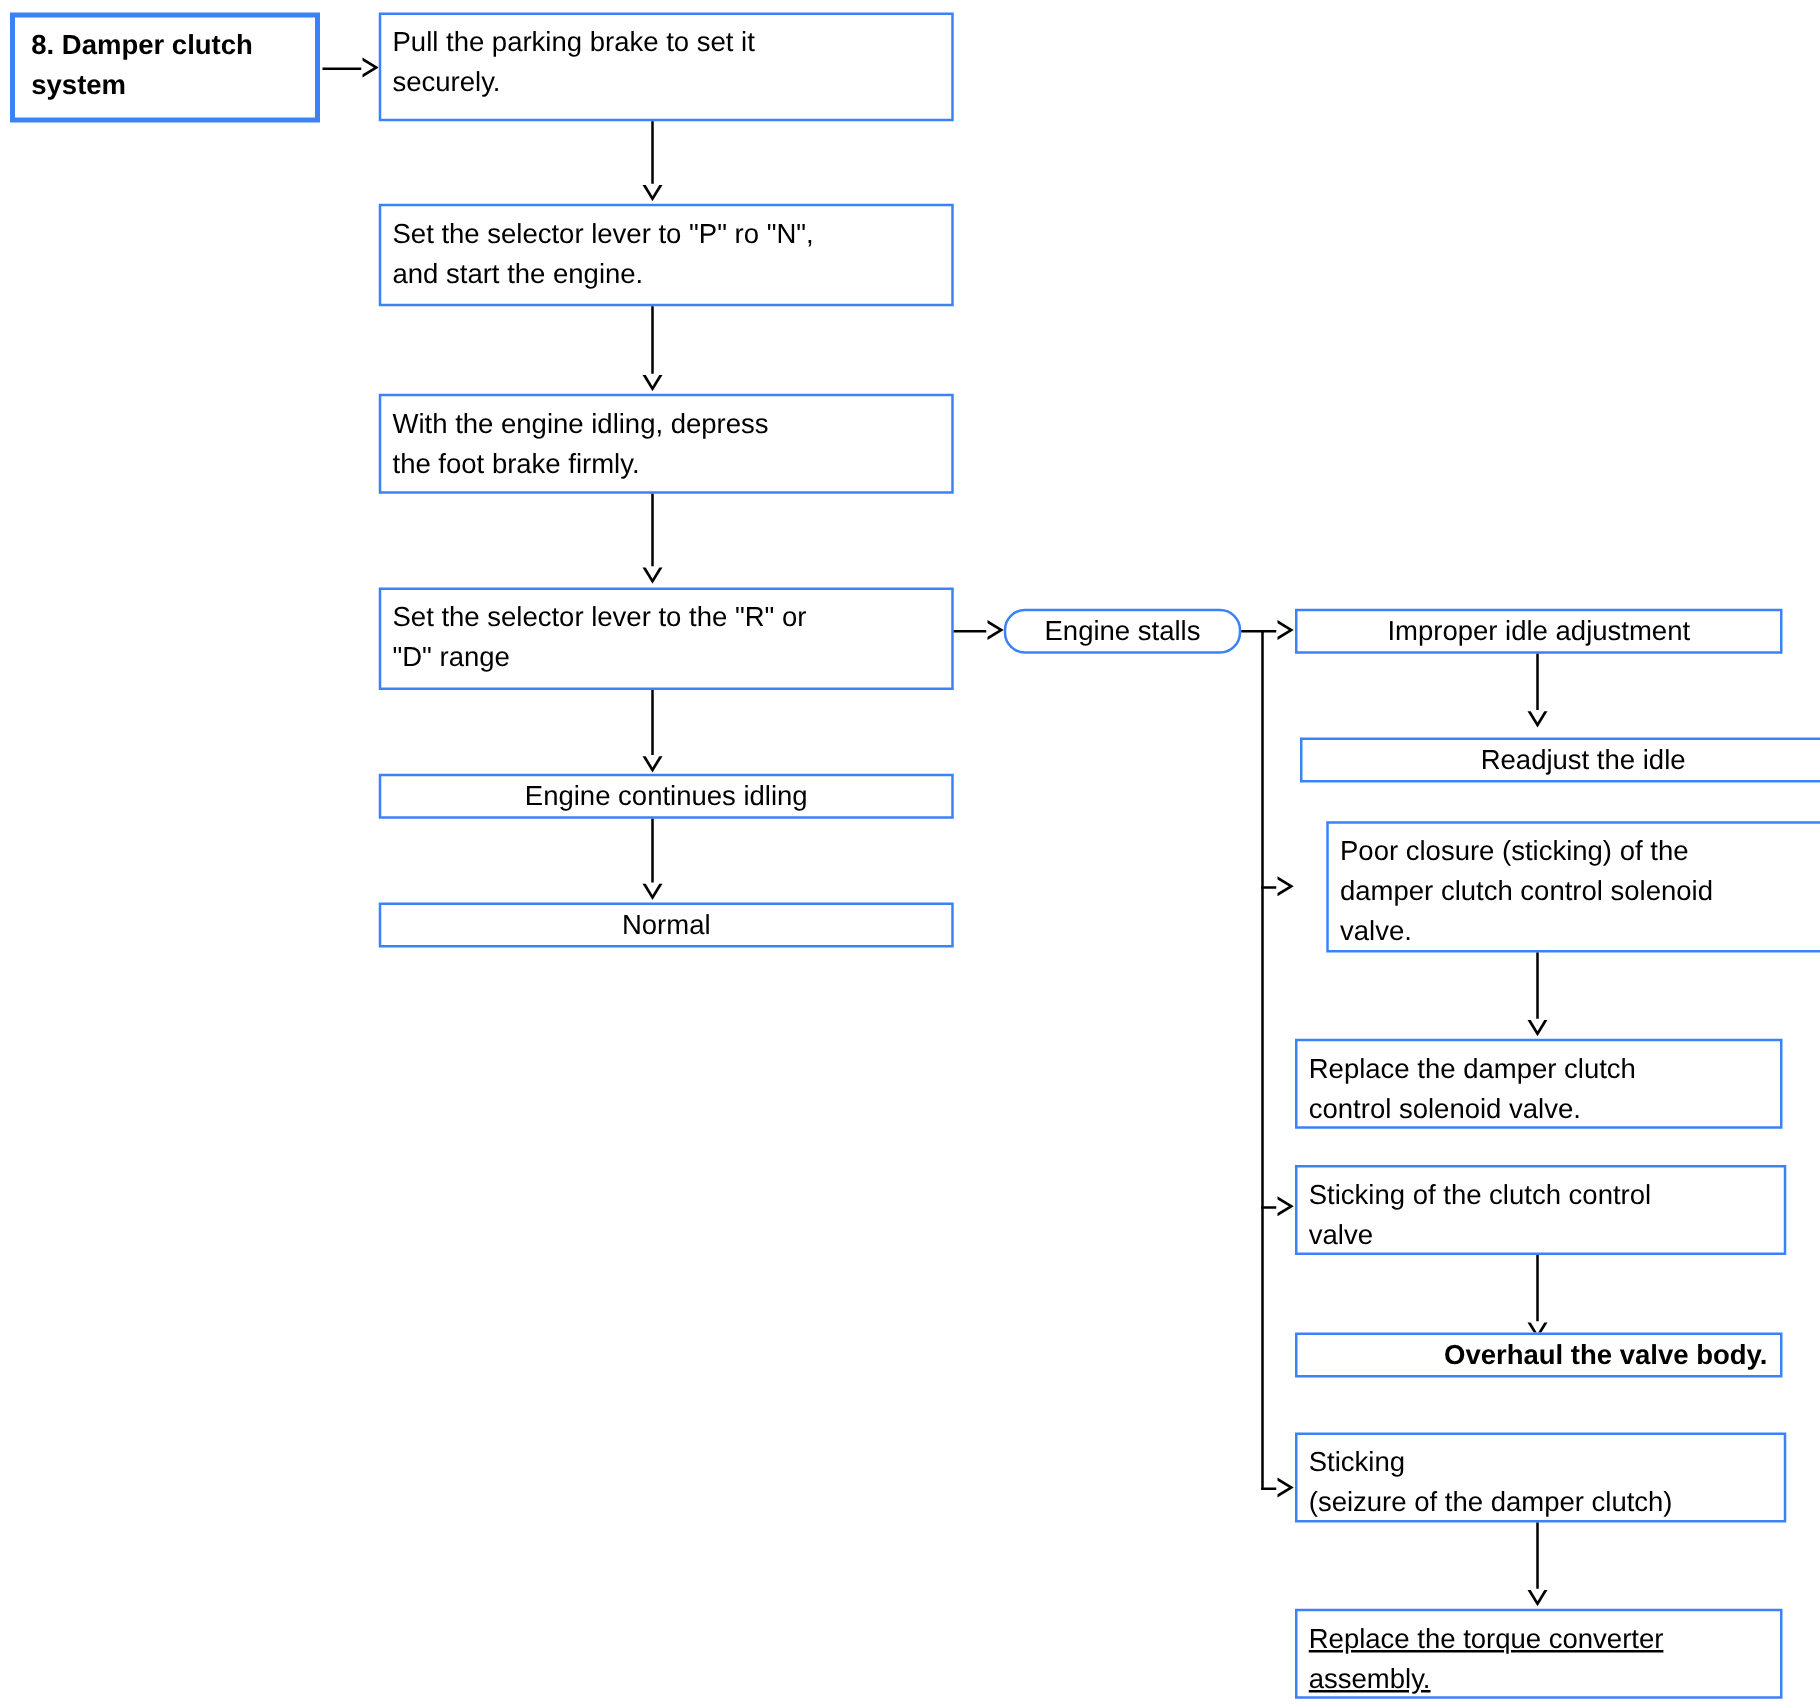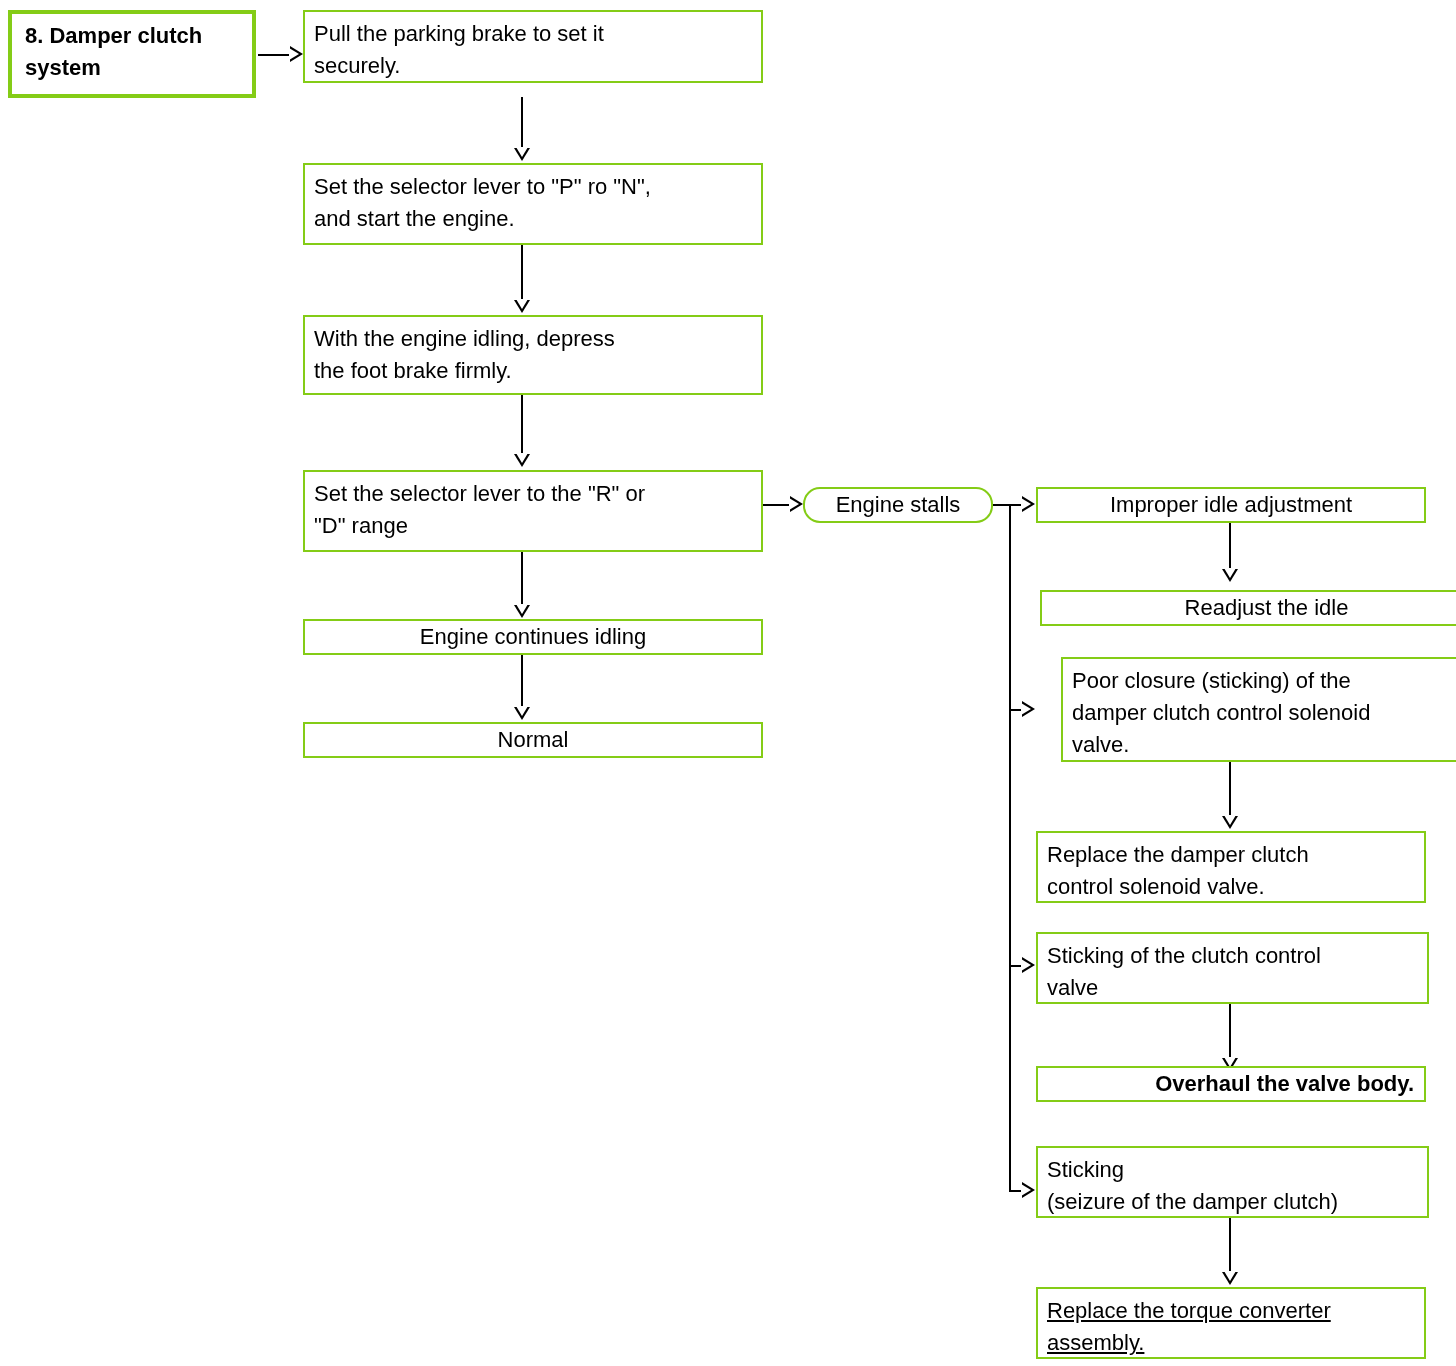--- a/index.html
+++ b/index.html
@@ -12,21 +12,21 @@
     width: 1456px;
     height: 1366px;
     background: #ffffff;
     font-family: "Liberation Sans", sans-serif;
     color: #000000;
     overflow: hidden;
   }
   .node {
     position: absolute;
     box-sizing: border-box;
-    border: 2px solid #84cc16;
+    border: 2px solid #3b82f6;
     background: #ffffff;
     font-size: 22px;
     line-height: 32px;
     color: #000000;
     padding: 6px 8px 4px 9px;
     white-space: pre-line;
   }
   .node.heavy {
     border-width: 4px;
     font-weight: bold;
@@ -99,21 +99,21 @@
 <body>
 
 <div id="chart-root">
 
   <div class="node heavy" style="left:8px; top:10px; width:248px; height:88px;">8. Damper clutch
 system</div>
 
   <div class="hline" style="left:258px; top:54px; width:32px;"></div>
   <div class="arrow-right" style="left:290px; top:46px;"></div>
 
-  <div class="node" style="left:303px; top:10px; width:460px; height:73px;">Pull the parking brake to set it
+  <div class="node" style="left:303px; top:10px; width:460px; height:87px;">Pull the parking brake to set it
 securely.</div>
 
   <div class="vline" style="left:521px; top:97px; height:52px;"></div>
   <div class="arrow-down" style="left:514px; top:148px;"></div>
 
   <div class="node" style="left:303px; top:163px; width:460px; height:82px;">Set the selector lever to "P" ro "N",
 and start the engine.</div>
 
   <div class="vline" style="left:521px; top:245px; height:58px;"></div>
   <div class="arrow-down" style="left:514px; top:300px;"></div>

